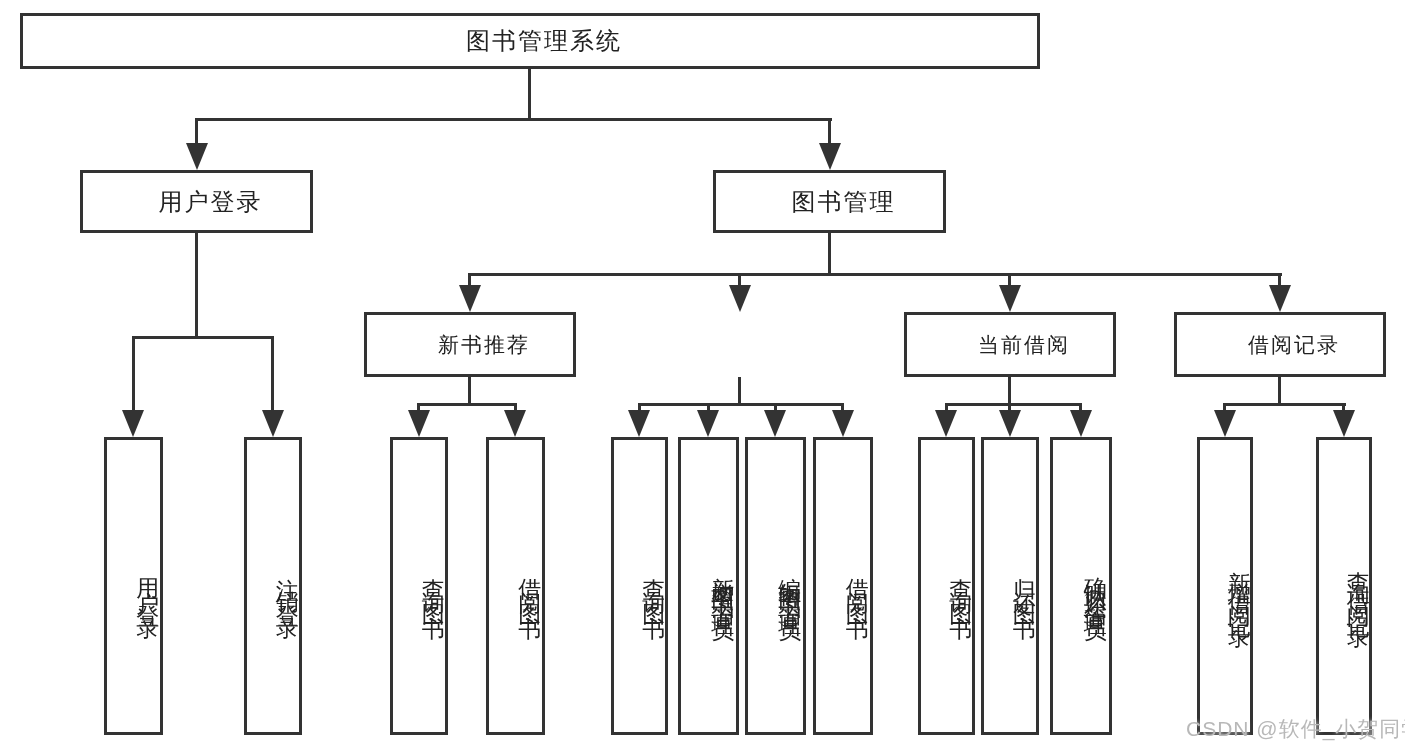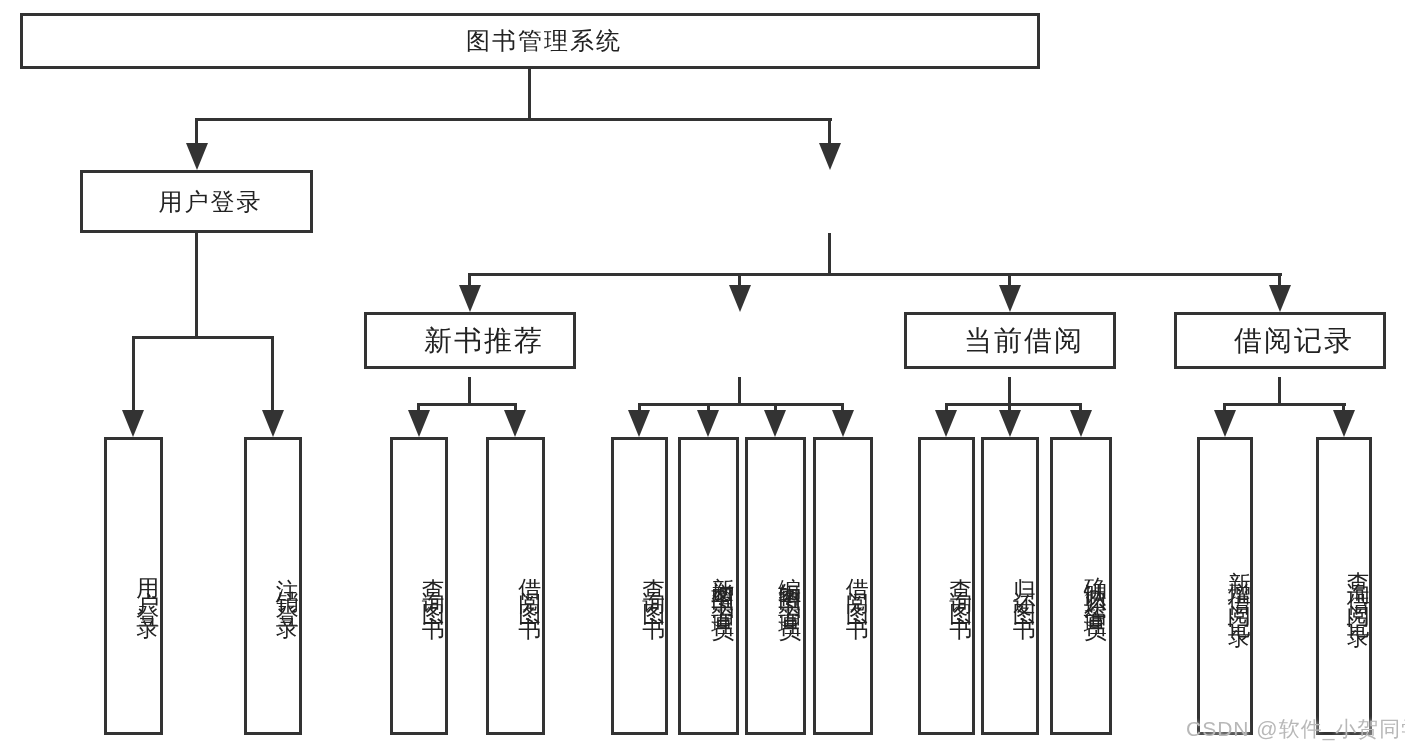--- a/index.html
+++ b/index.html
@@ -26,21 +26,21 @@
     align-items: center;
     justify-content: center;
     text-align: center;
     padding-left: 28px;
   }
   .root-node {
     left: 20px; top: 13px; width: 1020px; height: 56px;
     font-size: 24px; letter-spacing: 2px;
   }
   .l2 { top: 170px; height: 63px; width: 233px; font-size: 24px; letter-spacing: 2px; }
-  .l3 { top: 312px; height: 57px; width: 212px; font-size: 28px; letter-spacing: 2px; font-family: Liberation Serif, serif; }
+  .l3 { top: 312px; height: 65px; width: 212px; font-size: 21px; letter-spacing: 2px; font-family: Liberation Serif, serif; }
   .leaf { top: 437px; height: 298px; }
   .vtext {
     writing-mode: vertical-rl;
     text-orientation: mixed;
     line-height: 1.1;
     font-size: 23px;
     display: block;
   }
   .v4 { letter-spacing: 13px; }
   .v6 { letter-spacing: 11px; }
@@ -78,20 +78,23 @@
   <div class="vl" style="left:528px;top:69px;height:52px"></div>
   <div class="hl" style="left:195px;top:118px;width:637px"></div>
   <div class="vl" style="left:195px;top:118px;height:30px"></div>
   <div class="vl" style="left:828px;top:118px;height:30px"></div>
   <div class="ar" style="left:186px;top:143px"></div>
   <div class="ar" style="left:819px;top:143px"></div>
 
   <div class="node l2" style="left:80px">
     <span>用户登录</span>
   </div>
+  <div class="node l2" style="left:713px">
+    <span>图书管理</span>
+  </div>
 
   <div class="vl" style="left:195px;top:233px;height:106px"></div>
   <div class="hl" style="left:132px;top:336px;width:142px"></div>
   <div class="vl" style="left:132px;top:336px;height:78px"></div>
   <div class="vl" style="left:271px;top:336px;height:78px"></div>
   <div class="ar" style="left:122px;top:410px"></div>
   <div class="ar" style="left:262px;top:410px"></div>
 
   <div class="vl" style="left:828px;top:233px;height:43px"></div>
   <div class="hl" style="left:469px;top:273px;width:813px"></div>

